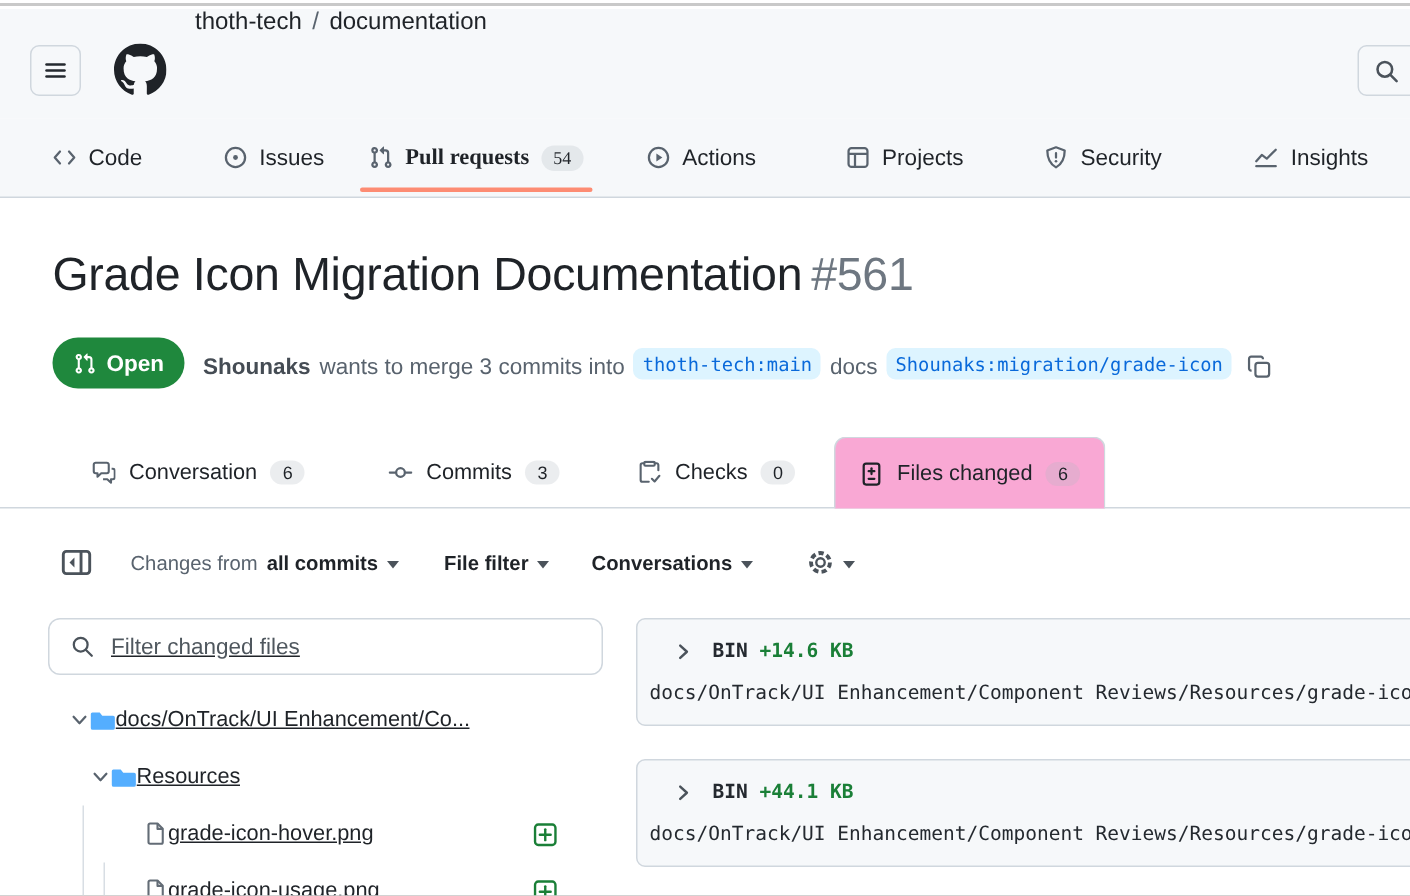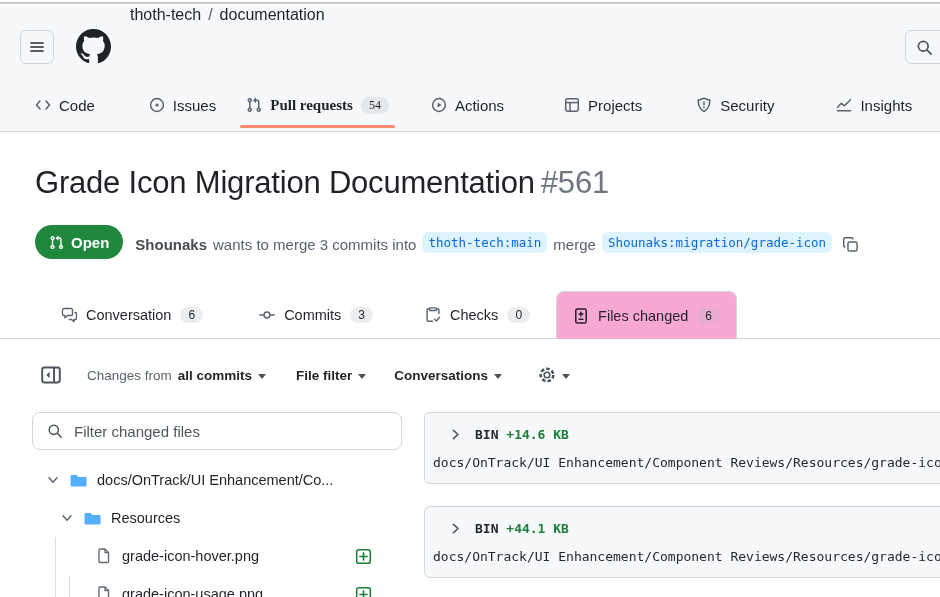--- a/index.html
+++ b/index.html
@@ -60,29 +60,29 @@
   .files-toolbar{position:absolute;top:352px;left:0;width:796px;height:46px;display:flex;align-items:center;padding-left:37px;font-size:13.5px;color:var(--fg);}
   .toggle-btn{width:28px;height:26px;border:none;background:transparent;color:#4b535b;}
   .dd{display:flex;align-items:center;gap:6px;cursor:pointer;}
   .dd-label{color:var(--muted);}
   .dd-strong{font-weight:700;}
   .dd-semib{font-weight:700;}
   .caret{width:0;height:0;border-left:4px solid transparent;border-right:4px solid transparent;border-top:5px solid #4b535b;margin-top:2px;}
   .tb1{margin-left:22px;} .tb2{margin-left:30px;} .tb3{margin-left:28px;} .tb4{margin-left:36px;color:#4b535b;}
 
   
-  .file-sidebar{position:absolute;left:32px;top:412px;width:370px;height:137px;}
+  .file-sidebar{position:absolute;left:32px;top:412px;width:370px;height:137px;text-decoration:underline;}
   .filter-box{position:relative;width:370px;height:38px;border:1px solid var(--border);border-radius:8px;background:#fff;display:flex;align-items:center;padding-left:14px;gap:9px;}
   .filter-box input{border:none;outline:none;font-family:"Liberation Sans",sans-serif;font-size:15px;color:var(--fg);flex:1;background:transparent;}
   .filter-box input::placeholder{color:#4f575e;opacity:1;}
   .tree{position:relative;margin-top:11px;}
   .guide{position:absolute;width:1px;background:#d8dee4;}
   .guide-a{left:23px;top:76px;height:120px;}
   .guide-b{left:37px;top:114px;height:82px;}
-  .tree-row{height:38px;display:flex;align-items:center;gap:10px;font-size:14.5px;cursor:pointer;}
+  .tree-row{height:38px;display:flex;align-items:center;font-size:14.5px;cursor:pointer;}
   .tree-row .label{white-space:nowrap;overflow:hidden;}
   .d0{padding-left:14px;} .d1{padding-left:28px;} .d2{padding-left:64px;}
   .chev{color:var(--muted);}
   .plus-ic{margin-left:auto;margin-right:30px;color:var(--add-green);}
 
   
   .diff-col{position:absolute;left:424px;top:412px;width:600px;}
   .diff-panel{width:600px;border:1px solid var(--border);border-radius:6px;background:var(--bg-gray);margin-bottom:22px;}
   .diff-head{display:flex;align-items:center;gap:13px;padding:14px 0 0 24px;font-family:"DejaVu Sans Mono",monospace;font-size:13px;font-weight:700;}
   .diff-head .chev{color:#4b535b;}
@@ -191,21 +191,21 @@
     <span class="open-badge">
       <svg width="15" height="15" viewBox="0 0 16 16">
         <path fill="#ffffff" d="M1.5 3.25a2.25 2.25 0 1 1 3 2.122v5.256a2.251 2.251 0 1 1-1.5 0V5.372A2.25 2.25 0 0 1 1.5 3.25Zm5.677-.177L9.573.677A.25.25 0 0 1 10 .854V2.5h1A2.5 2.5 0 0 1 13.5 5v5.628a2.251 2.251 0 1 1-1.5 0V5a1 1 0 0 0-1-1h-1v1.646a.25.25 0 0 1-.427.177L7.177 3.427a.25.25 0 0 1 0-.354ZM3.75 2.5a.75.75 0 1 0 0 1.5.75.75 0 0 0 0-1.5Zm0 9.5a.75.75 0 1 0 0 1.5.75.75 0 0 0 0-1.5Zm8.25.75a.75.75 0 1 0 1.5 0 .75.75 0 0 0-1.5 0Z"></path>
       </svg>
       <span>Open</span>
     </span>
     <span class="pr-meta">
       <a class="author">Shounaks</a>
       <span>wants to merge 3 commits into</span>
       <code class="branch-chip">thoth-tech:main</code>
-      <span>merge</span>
+      <span>docs</span>
       <code class="branch-chip">Shounaks:migration/grade-icon</code>
       <span class="copy-ic">
         <svg width="17" height="17" viewBox="0 0 16 16">
           <g fill="none" stroke="currentColor" stroke-width="1.4" stroke-linejoin="round">
             <rect x="5.6" y="5.6" width="8.6" height="8.6" rx="1.6"></rect>
             <path d="M3.2 10.4H2.9a1.3 1.3 0 0 1-1.3-1.3V3a1.3 1.3 0 0 1 1.3-1.3h6.1A1.3 1.3 0 0 1 10.3 3v.3"></path>
           </g>
         </svg>
       </span>
     </span>

